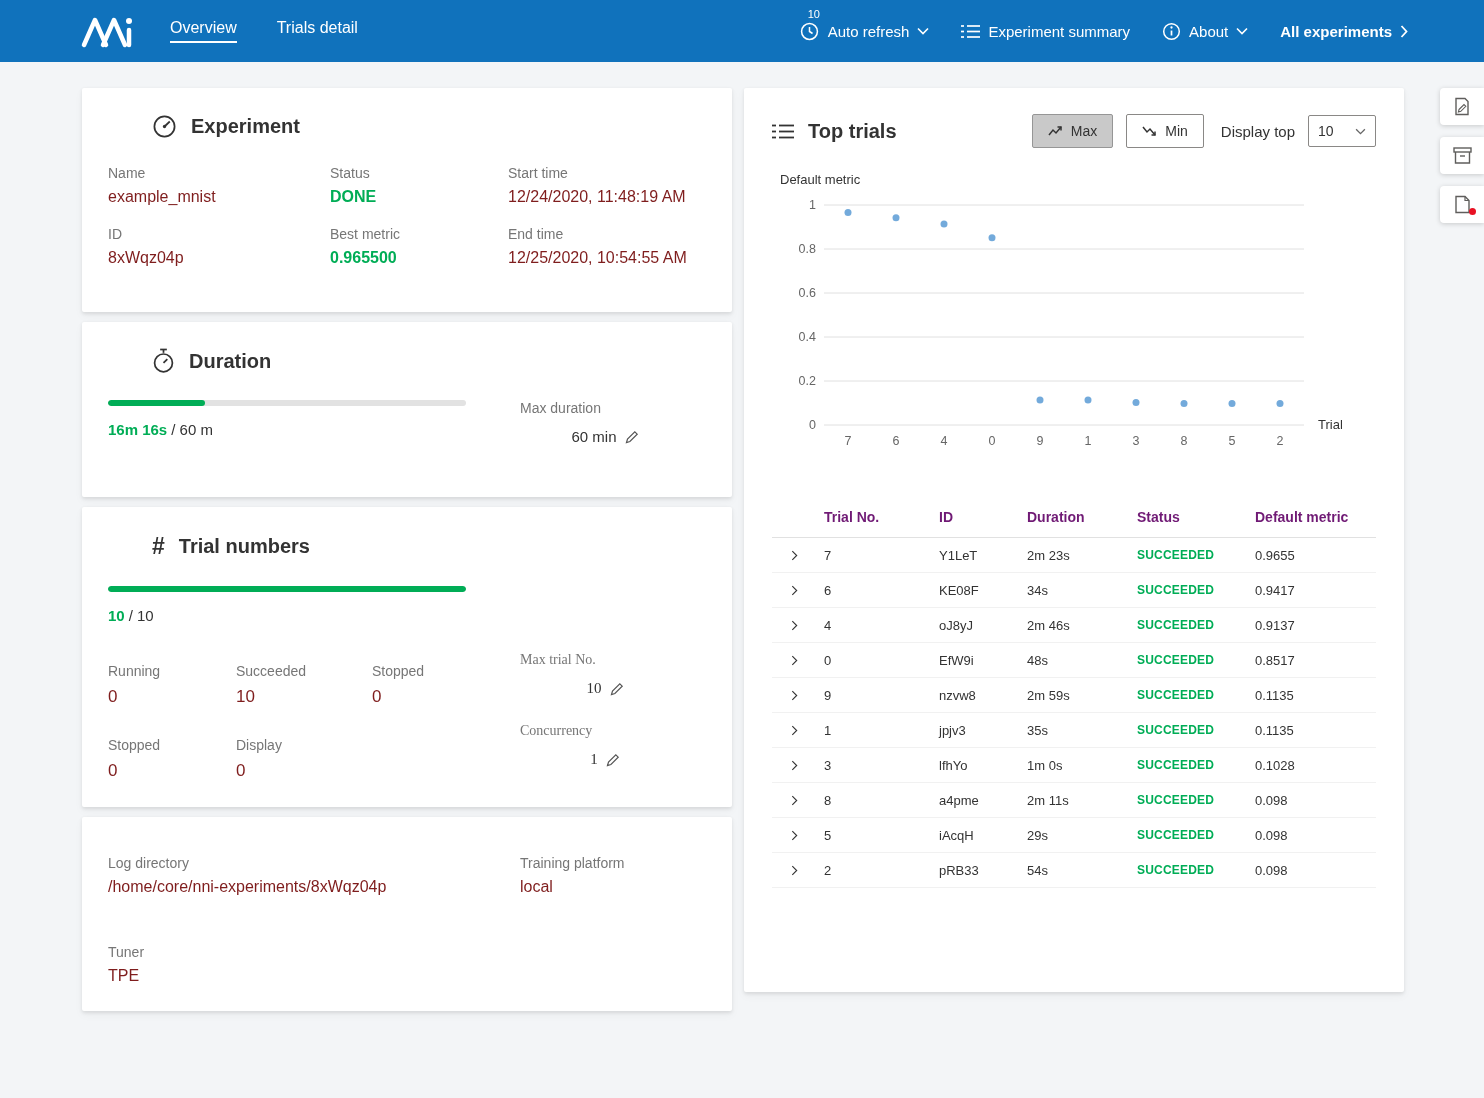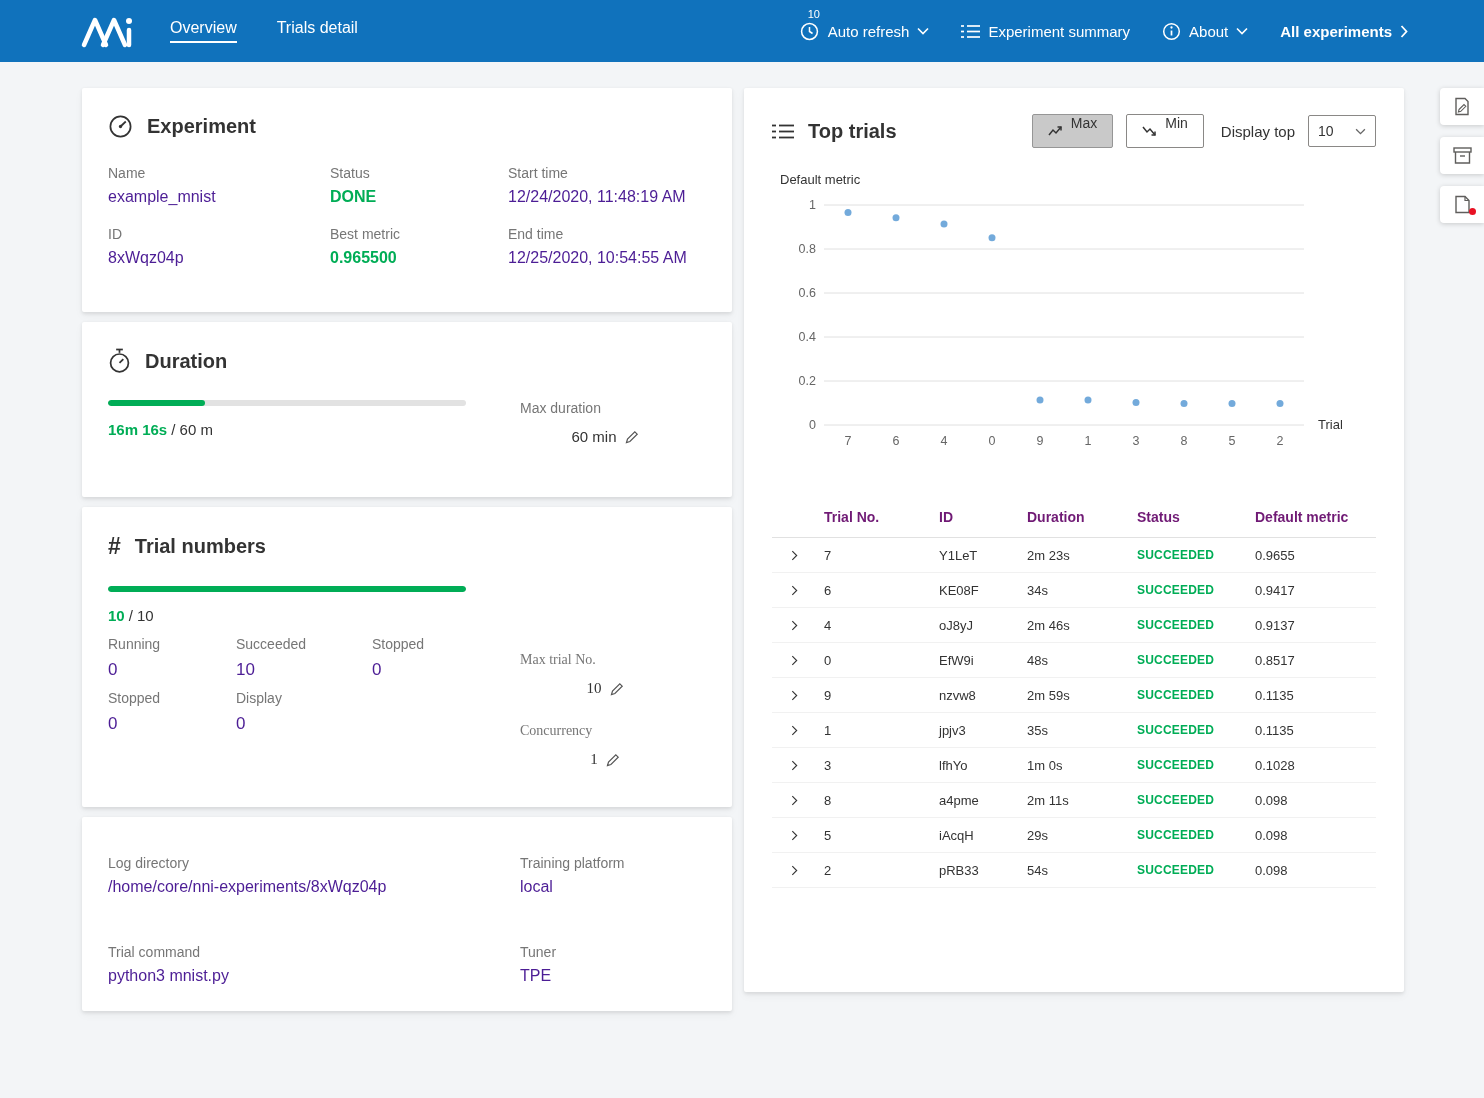--- a/index.html
+++ b/index.html
@@ -25,60 +25,60 @@
   .hicon{display:flex;align-items:center;}
   .refresh{position:relative;}
   .badge{position:absolute;top:-13px;left:9px;font-size:11px;color:#fff;}
 
   
   .left-col{position:absolute;left:82px;top:88px;width:650px;display:flex;flex-direction:column;gap:10px;}
   .right-col{position:absolute;left:744px;top:88px;width:660px;}
 
   .card{background:#fff;border-radius:2px;padding:26px;
         box-shadow:0 1.2px 3.6px rgba(0,0,0,.09),0 4px 10px rgba(0,0,0,.04);}
-  .card-title-row{display:flex;align-items:center;gap:14px;margin-bottom:26px;}
+  .card-title-row{display:flex;align-items:center;gap:14px;margin-bottom:26px;margin-left:44px;}
   .card-title{font-size:20px;font-weight:600;color:#333;}
 
   .flabel{font-size:14px;color:#767676;margin-bottom:7px;}
-  .fvalue{font-size:16px;color:#4c1d95;}
+  .fvalue{font-size:16px;color:#7f1d1d;}
   .green{color:var(--green)!important;font-weight:bold;}
 
   
   .exp-card{min-height:224px;}
   .exp-grid{display:grid;grid-template-columns:222px 178px 1fr;row-gap:20px;}
 
   
   .dur-card{min-height:175px;}
   .trials-card{min-height:300px;}
   .content-row{display:flex;}
   .content-left{width:412px;}
   .progress{height:6px;width:358px;background:#e2e2e2;border-radius:3px;overflow:hidden;}
   .progress-fill{height:100%;background:var(--green);border-radius:3px;}
   .fraction{margin-top:15px;font-size:15px;color:#333;}
   .fraction .done{color:var(--green);font-weight:bold;margin-right:4px;}
   .edit-block{width:170px;}
   .edit-block .flabel{margin-bottom:12px;}
   .edit-value{font-size:15px;color:#333;text-align:center;display:flex;align-items:center;justify-content:center;gap:8px;}
   .edit-group + .edit-group{margin-top:26px;}
 
-  .stats-grid{display:grid;grid-template-columns:128px 136px 1fr;row-gap:10px;margin-top:12px;}
+  .stats-grid{display:grid;grid-template-columns:128px 136px 1fr;row-gap:30px;margin-top:39px;}
   .stat .flabel{margin-bottom:8px;}
   .stat .fvalue{font-size:17px;}
   .trials-right{margin-top:28px;font-family:Liberation Serif, serif;}
 
   
   .config-card{min-height:175px;padding-top:38px;}
   .config-grid{display:grid;grid-template-columns:412px 1fr;row-gap:48px;}
 
   
   .tt-card{min-height:904px;padding:26px 28px;}
   .tt-header{display:flex;align-items:center;}
   .tt-title{font-size:20px;font-weight:600;margin-left:14px;}
   .tt-controls{margin-left:auto;display:flex;align-items:center;gap:13px;}
-  .btn{display:flex;gap:9px;height:34px;padding:0 15px;border:1px solid #8a8886;
+  .btn{display:flex;align-items:center;gap:9px;height:34px;padding:0 15px;border:1px solid #8a8886;
        background:#fff;border-radius:2px;font-size:14px;color:#333;cursor:pointer;font-family:inherit;}
   .btn.active{background:#c9c9c9;border-color:#969696;}
   .display-top-label{font-size:15px;margin-left:4px;}
   .select{width:68px;height:32px;border:1px solid #8a8886;border-radius:2px;display:flex;align-items:center;
           justify-content:space-between;padding:0 9px;font-size:14px;cursor:pointer;background:#fff;}
 
   .chart{display:block;margin-top:22px;font-family:"Liberation Sans",sans-serif;}
   .tick{font-size:12.5px;fill:#666;}
   .axis-label{font-size:13px;fill:#333;}
 
@@ -319,24 +319,20 @@
 
     <section class="card config-card">
       <div class="config-grid">
         <div class="field">
           <div class="flabel">Log directory</div>
           <div class="fvalue">/home/core/nni-experiments/8xWqz04p</div>
         </div>
         <div class="field">
           <div class="flabel">Training platform</div>
           <div class="fvalue">local</div>
-        </div>
-        <div class="field">
-          <div class="flabel">Trial command</div>
-          <div class="fvalue">python3 mnist.py</div>
         </div>
         <div class="field">
           <div class="flabel">Tuner</div>
           <div class="fvalue">TPE</div>
         </div>
       </div>
     </section>
   </div>
 
   <div class="right-col">

